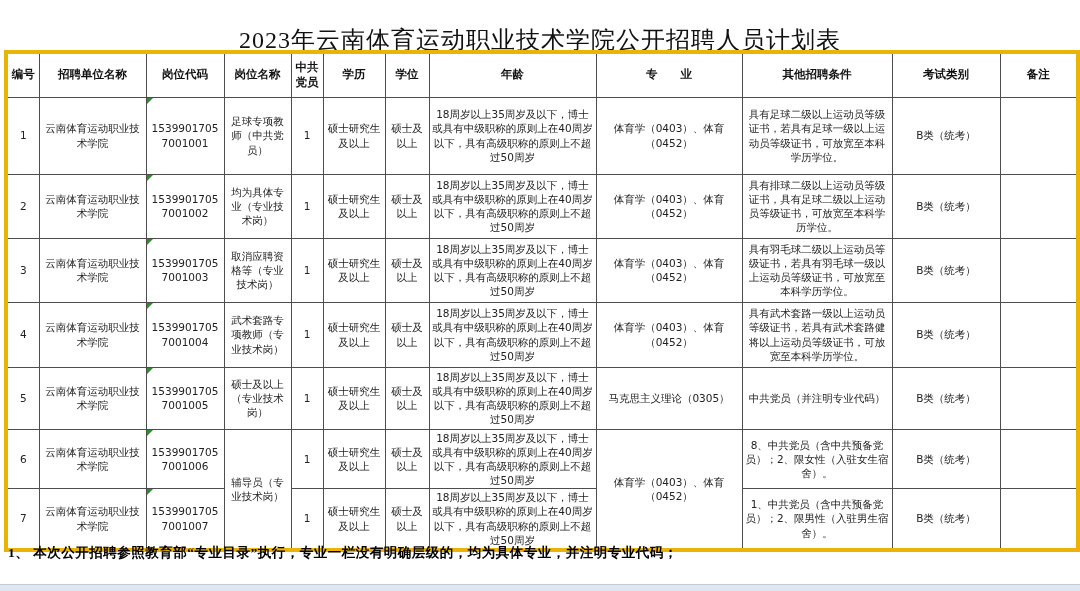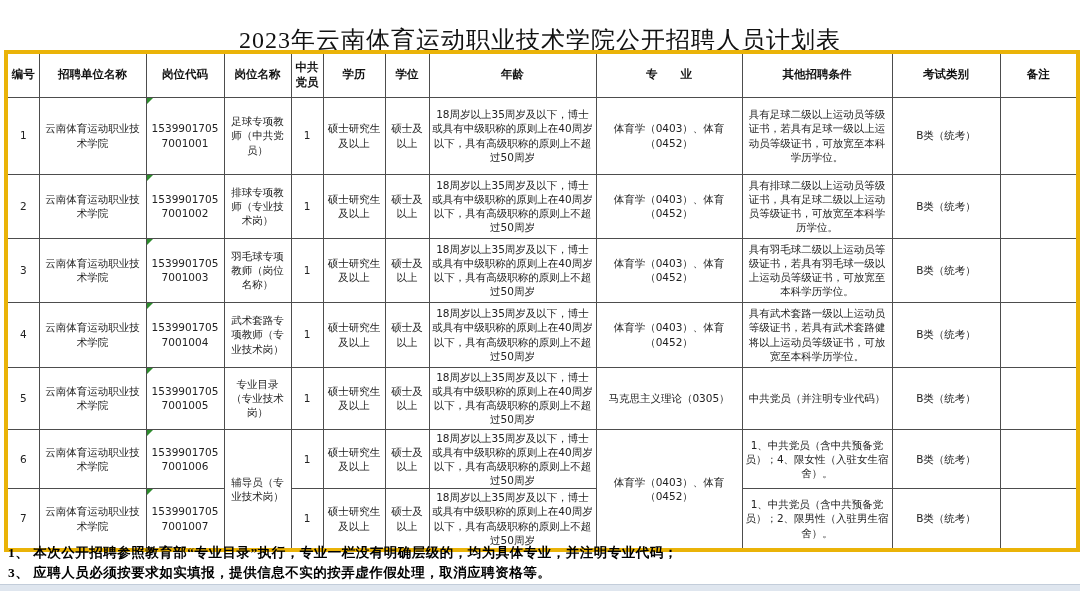--- a/index.html
+++ b/index.html
@@ -114,35 +114,35 @@
         <td>18周岁以上35周岁及以下，博士或具有中级职称的原则上在40周岁以下，具有高级职称的原则上不超过50周岁</td>
         <td class="left-cell">体育学（0403）、体育（0452）</td>
         <td>具有足球二级以上运动员等级证书，若具有足球一级以上运动员等级证书，可放宽至本科学历学位。</td>
         <td>B类（统考）</td>
         <td></td>
       </tr>
       <tr class="rh-2">
         <td>2</td>
         <td>云南体育运动职业技术学院</td>
         <td class="code-cell"><span class="err-tri"></span><span>15399017057001002</span></td>
-        <td>排球专项教师（专业技术岗）</td>
+        <td>均为具体专业（专业技术岗）</td>
         <td>1</td>
         <td>硕士研究生及以上</td>
         <td>硕士及以上</td>
         <td>18周岁以上35周岁及以下，博士或具有中级职称的原则上在40周岁以下，具有高级职称的原则上不超过50周岁</td>
         <td class="left-cell">体育学（0403）、体育（0452）</td>
         <td>具有排球二级以上运动员等级证书，具有足球二级以上运动员等级证书，可放宽至本科学历学位。</td>
         <td>B类（统考）</td>
         <td></td>
       </tr>
       <tr class="rh-3">
         <td>3</td>
         <td>云南体育运动职业技术学院</td>
         <td class="code-cell"><span class="err-tri"></span><span>15399017057001003</span></td>
-        <td>羽毛球专项教师（岗位名称）</td>
+        <td>取消应聘资格等（专业技术岗）</td>
         <td>1</td>
         <td>硕士研究生及以上</td>
         <td>硕士及以上</td>
         <td>18周岁以上35周岁及以下，博士或具有中级职称的原则上在40周岁以下，具有高级职称的原则上不超过50周岁</td>
         <td class="left-cell">体育学（0403）、体育（0452）</td>
         <td>具有羽毛球二级以上运动员等级证书，若具有羽毛球一级以上运动员等级证书，可放宽至本科学历学位。</td>
         <td>B类（统考）</td>
         <td></td>
       </tr>
       <tr class="rh-4">
@@ -156,59 +156,58 @@
         <td>18周岁以上35周岁及以下，博士或具有中级职称的原则上在40周岁以下，具有高级职称的原则上不超过50周岁</td>
         <td class="left-cell">体育学（0403）、体育（0452）</td>
         <td>具有武术套路一级以上运动员等级证书，若具有武术套路健将以上运动员等级证书，可放宽至本科学历学位。</td>
         <td>B类（统考）</td>
         <td></td>
       </tr>
       <tr class="rh-5">
         <td>5</td>
         <td>云南体育运动职业技术学院</td>
         <td class="code-cell"><span class="err-tri"></span><span>15399017057001005</span></td>
-        <td>专业目录（专业技术岗）</td>
+        <td>硕士及以上（专业技术岗）</td>
         <td>1</td>
         <td>硕士研究生及以上</td>
         <td>硕士及以上</td>
         <td>18周岁以上35周岁及以下，博士或具有中级职称的原则上在40周岁以下，具有高级职称的原则上不超过50周岁</td>
         <td class="left-cell">马克思主义理论（0305）</td>
         <td>中共党员（并注明专业代码）</td>
         <td>B类（统考）</td>
         <td></td>
       </tr>
       <tr class="rh-6">
         <td>6</td>
         <td>云南体育运动职业技术学院</td>
         <td class="code-cell"><span class="err-tri"></span><span>15399017057001006</span></td>
         <td rowspan="2">辅导员（专业技术岗）</td>
         <td>1</td>
         <td>硕士研究生及以上</td>
         <td>硕士及以上</td>
         <td>18周岁以上35周岁及以下，博士或具有中级职称的原则上在40周岁以下，具有高级职称的原则上不超过50周岁</td>
         <td rowspan="2" class="left-cell">体育学（0403）、体育（0452）</td>
-        <td>1、中共党员（含中共预备党员）；4、限女性（入驻女生宿舍）。</td>
+        <td>8、中共党员（含中共预备党员）；2、限女性（入驻女生宿舍）。</td>
         <td>B类（统考）</td>
         <td></td>
       </tr>
       <tr class="rh-7">
         <td>7</td>
         <td>云南体育运动职业技术学院</td>
         <td class="code-cell"><span class="err-tri"></span><span>15399017057001007</span></td>
         <td>1</td>
         <td>硕士研究生及以上</td>
         <td>硕士及以上</td>
         <td>18周岁以上35周岁及以下，博士或具有中级职称的原则上在40周岁以下，具有高级职称的原则上不超过50周岁</td>
         <td>1、中共党员（含中共预备党员）；2、限男性（入驻男生宿舍）。</td>
         <td>B类（统考）</td>
         <td></td>
       </tr>
     </tbody>
   </table>
 
   <div class="notes">
     <div>1、 本次公开招聘参照教育部“专业目录”执行，专业一栏没有明确层级的，均为具体专业，并注明专业代码；</div>
-    <div>3、 应聘人员必须按要求如实填报，提供信息不实的按弄虚作假处理，取消应聘资格等。</div>
   </div>
 
   <div class="bottom-band"></div>
 
 </div>
 
 </body></html>

